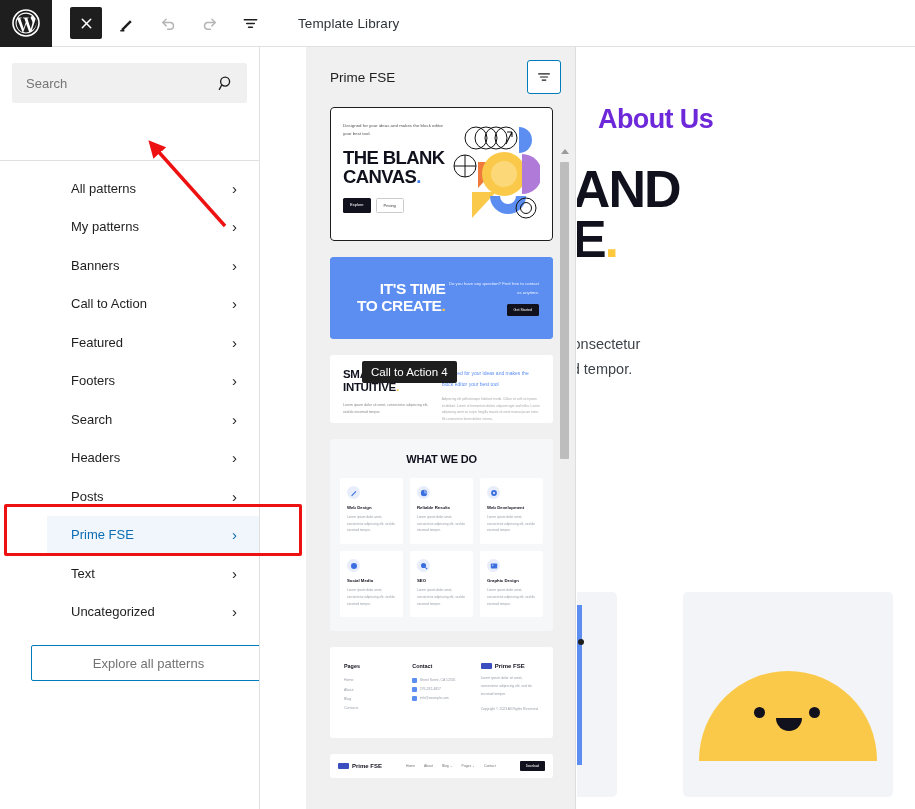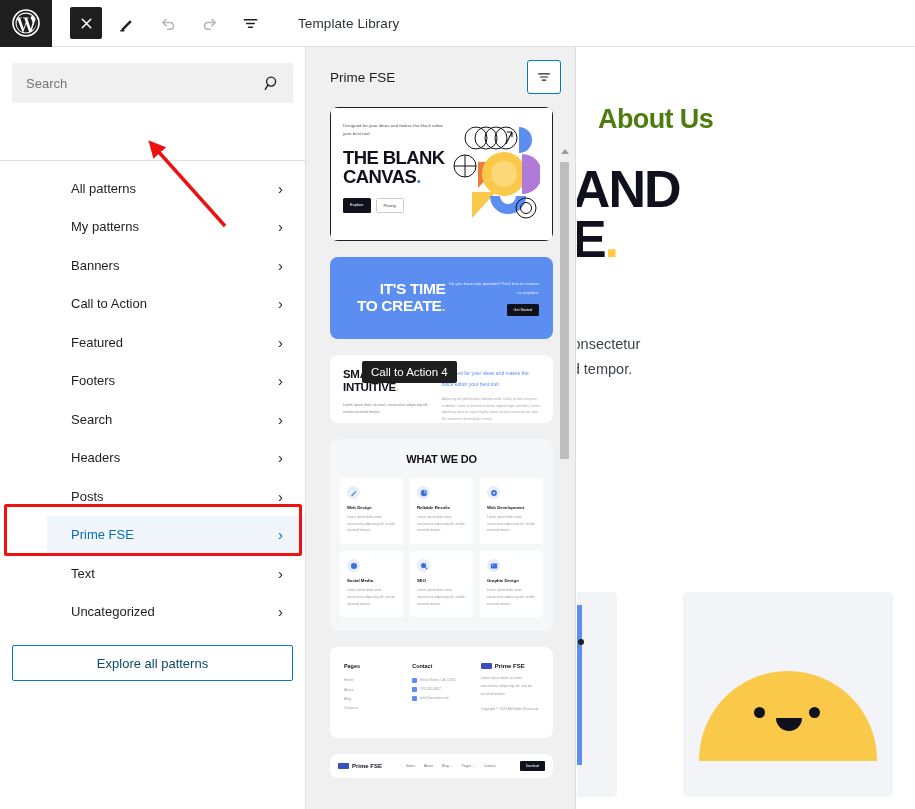--- a/index.html
+++ b/index.html
@@ -20,21 +20,21 @@
   .tb-tools { display: flex; align-items: center; gap: 9px; padding-left: 18px; }
   .tb-btn { width: 32px; height: 32px; display: flex; align-items: center;
             justify-content: center; border-radius: 2px; background: transparent; border: none; cursor: pointer; }
   .tb-btn.dark { background: #1e1e1e; }
   .tb-btn.dark svg { stroke: #fff; }
   .tb-btn svg { stroke: #1e1e1e; fill: none; }
   .tb-btn.disabled svg { stroke: #b5b5b5; }
   .tb-title { margin-left: 32px; font-size: 13.5px; color: #2f3337; letter-spacing: .1px; }
 
   
-  .inserter { position: absolute; top: 47px; left: 0; width: 306px; height: 762px;
+  .inserter { position: absolute; top: 47px; left: 0; width: 260px; height: 762px;
               background: #fff; border-right: 1px solid #e0e0e0; overflow: hidden; }
   .search-wrap { padding: 16px 12px 0 12px; }
   .search-box { position: relative; height: 40px; background: #f0f0f0; border-radius: 2px; }
   .search-box input { width: 100%; height: 40px; border: none; background: transparent;
                       padding: 0 40px 0 14px; font-size: 13px; color: #1e1e1e;
                       font-family: "Liberation Sans", sans-serif; outline: none; }
   .search-box input::placeholder { color: #757575; }
   .search-icon { position: absolute; right: 12px; top: 11px; width: 18px; height: 18px; }
 
   .tabs { display: flex; height: 46px; margin-top: 12px; border-bottom: 1px solid #e0e0e0; }
@@ -47,34 +47,34 @@
 
   .cat-list { padding-top: 8px; padding-left: 47px; }
   .cat-row { display: flex; align-items: center; justify-content: space-between;
              height: 38.5px; padding: 0 22px 0 24px; font-size: 13px; color: #1e1e1e; cursor: pointer; }
   .cat-row .chev { color: #1e1e1e; font-size: 15px; line-height: 1; }
   .cat-row.selected { background: #f0f6fc; color: #0b6eb3; }
   .cat-row.selected .chev { color: #0b6eb3; }
 
   .explore-wrap { padding: 14px 12px 0 12px; }
   .explore-btn { width: 100%; height: 36px; border: 1px solid #007cba; border-radius: 2px;
-                 background: #fff; color: #0c4a6e; font-size: 13px; cursor: pointer;
-                 font-family: "Liberation Sans", sans-serif; }
+                 background: #fff; color: #737373; font-size: 13px; cursor: pointer;
+                 font-family: "Liberation Sans", sans-serif; margin-left: 19px; }
 
   
   .pat-panel { position: absolute; top: 47px; left: 306px; width: 270px; height: 762px;
                background: #f0f0f0; border-right: 1px solid #ddd; overflow: hidden; }
   .pat-head { display: flex; align-items: center; justify-content: space-between;
               height: 60px; padding: 0 14px 0 24px; }
   .pat-head-title { font-size: 13.5px; color: #1e1e1e; }
   .filter-btn { width: 34px; height: 34px; border: 1.5px solid #007cba; border-radius: 3px;
                 background: #fff; display: flex; align-items: center; justify-content: center; cursor: pointer; }
 
   .pat-scroll { position: relative; height: 702px; padding: 0 22px 0 24px; }
-  .pat-card { background: #fff; border-radius: 8px; margin-bottom: 16px;
+  .pat-card { background: #fff; border-radius: 3px; margin-bottom: 16px;
               overflow: hidden; position: relative; cursor: pointer; }
 
   .scrollbar { position: absolute; right: 4px; top: 58px; width: 13px; height: 700px; background: #f0f0f0; }
   .sb-thumb { position: absolute; left: 2px; top: 57px; width: 9px; height: 297px;
               background: #bdbdbd; border-radius: 1px; }
   .sb-arrow { position: absolute; left: 2.5px; top: 44px; width: 0; height: 0;
               border-left: 4px solid transparent; border-right: 4px solid transparent;
               border-bottom: 5px solid #9a9a9a; }
 
   
@@ -142,21 +142,21 @@
   .p6 { background: #fff; height: 24px; display: flex; align-items: center;
         padding: 0 8px; gap: 8px; }
   .p6-nav { display: flex; gap: 9px; flex: 1; justify-content: center; }
   .p6-n { font-size: 3.4px; color: #777; }
   .p6-cta { background: #11111e; color: #fff; font-size: 3px; padding: 3px 6px; border-radius: 1px; }
 
   
   .canvas { position: absolute; top: 47px; left: 577px; width: 338px; height: 762px;
             background: #fff; overflow: hidden; }
   .c-about { position: absolute; top: 57px; left: 21px; font-size: 27px; font-weight: 700;
-             color: #4d7c0f; letter-spacing: -.6px; }
+             color: #6d28d9; letter-spacing: -.6px; }
   .c-big { position: absolute; top: 118px; left: -80px; font-size: 52px; font-weight: 800;
            color: #11111e; letter-spacing: -2px; line-height: .96; white-space: nowrap; }
   .c-big .dot { color: #ffc83d; }
   .c-p { position: absolute; top: 285px; left: -52px; font-size: 14.5px; color: #3d4349;
          line-height: 1.72; white-space: nowrap; }
   .c-card-a { position: absolute; top: 545px; left: -45px; width: 85px; height: 205px;
               background: #f2f4f7; border-radius: 5px; }
   .c-bar { position: absolute; top: 558px; left: 0px; width: 5px; height: 160px; background: #5b8ef0; }
   .c-bar-knob { position: absolute; top: 592px; left: 1px; width: 6px; height: 6px;
                 background: #1e1e1e; border-radius: 50%; }

